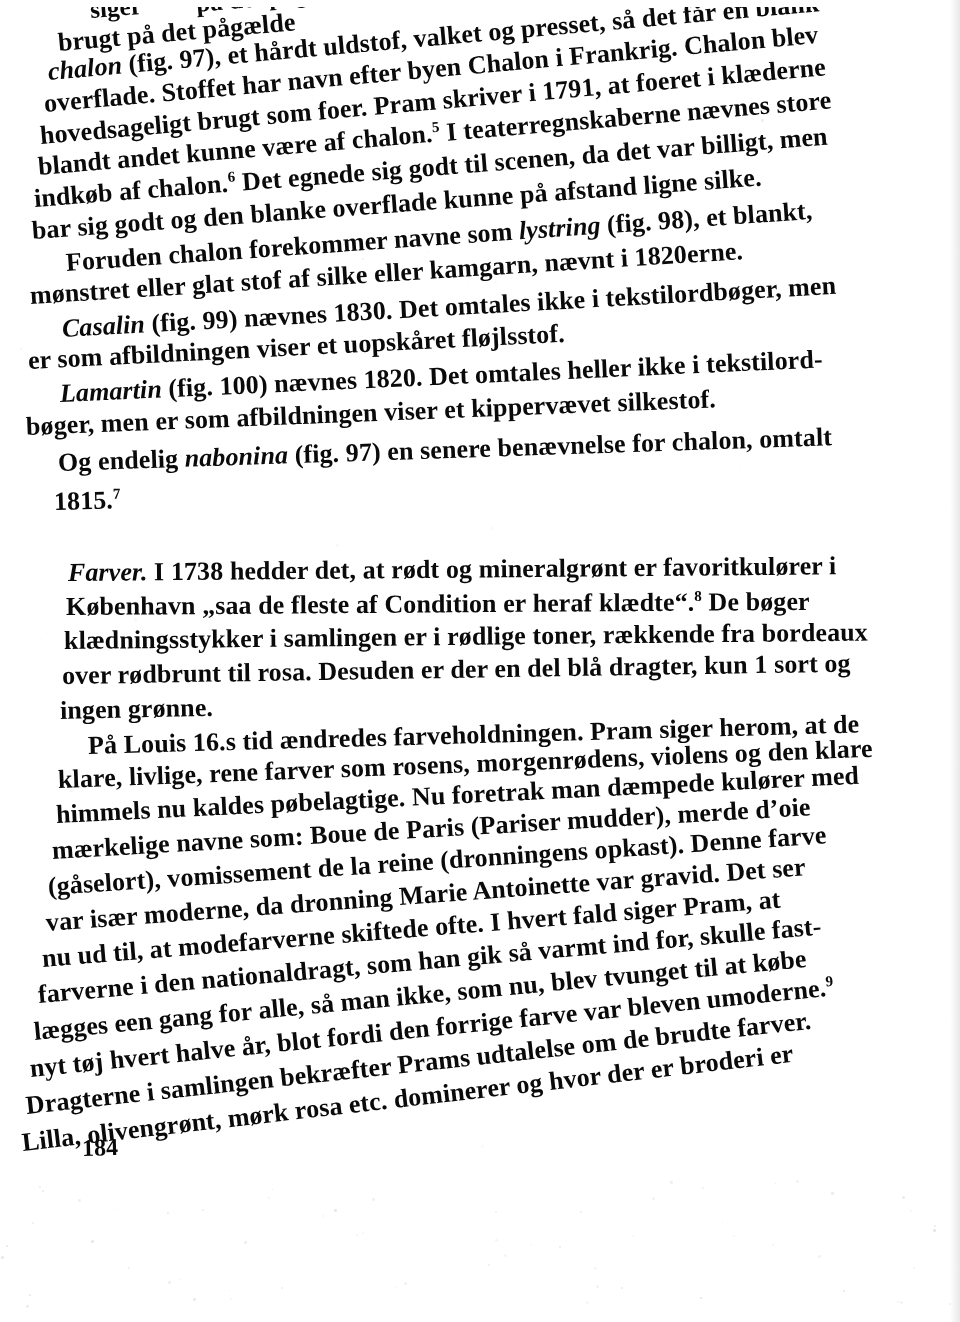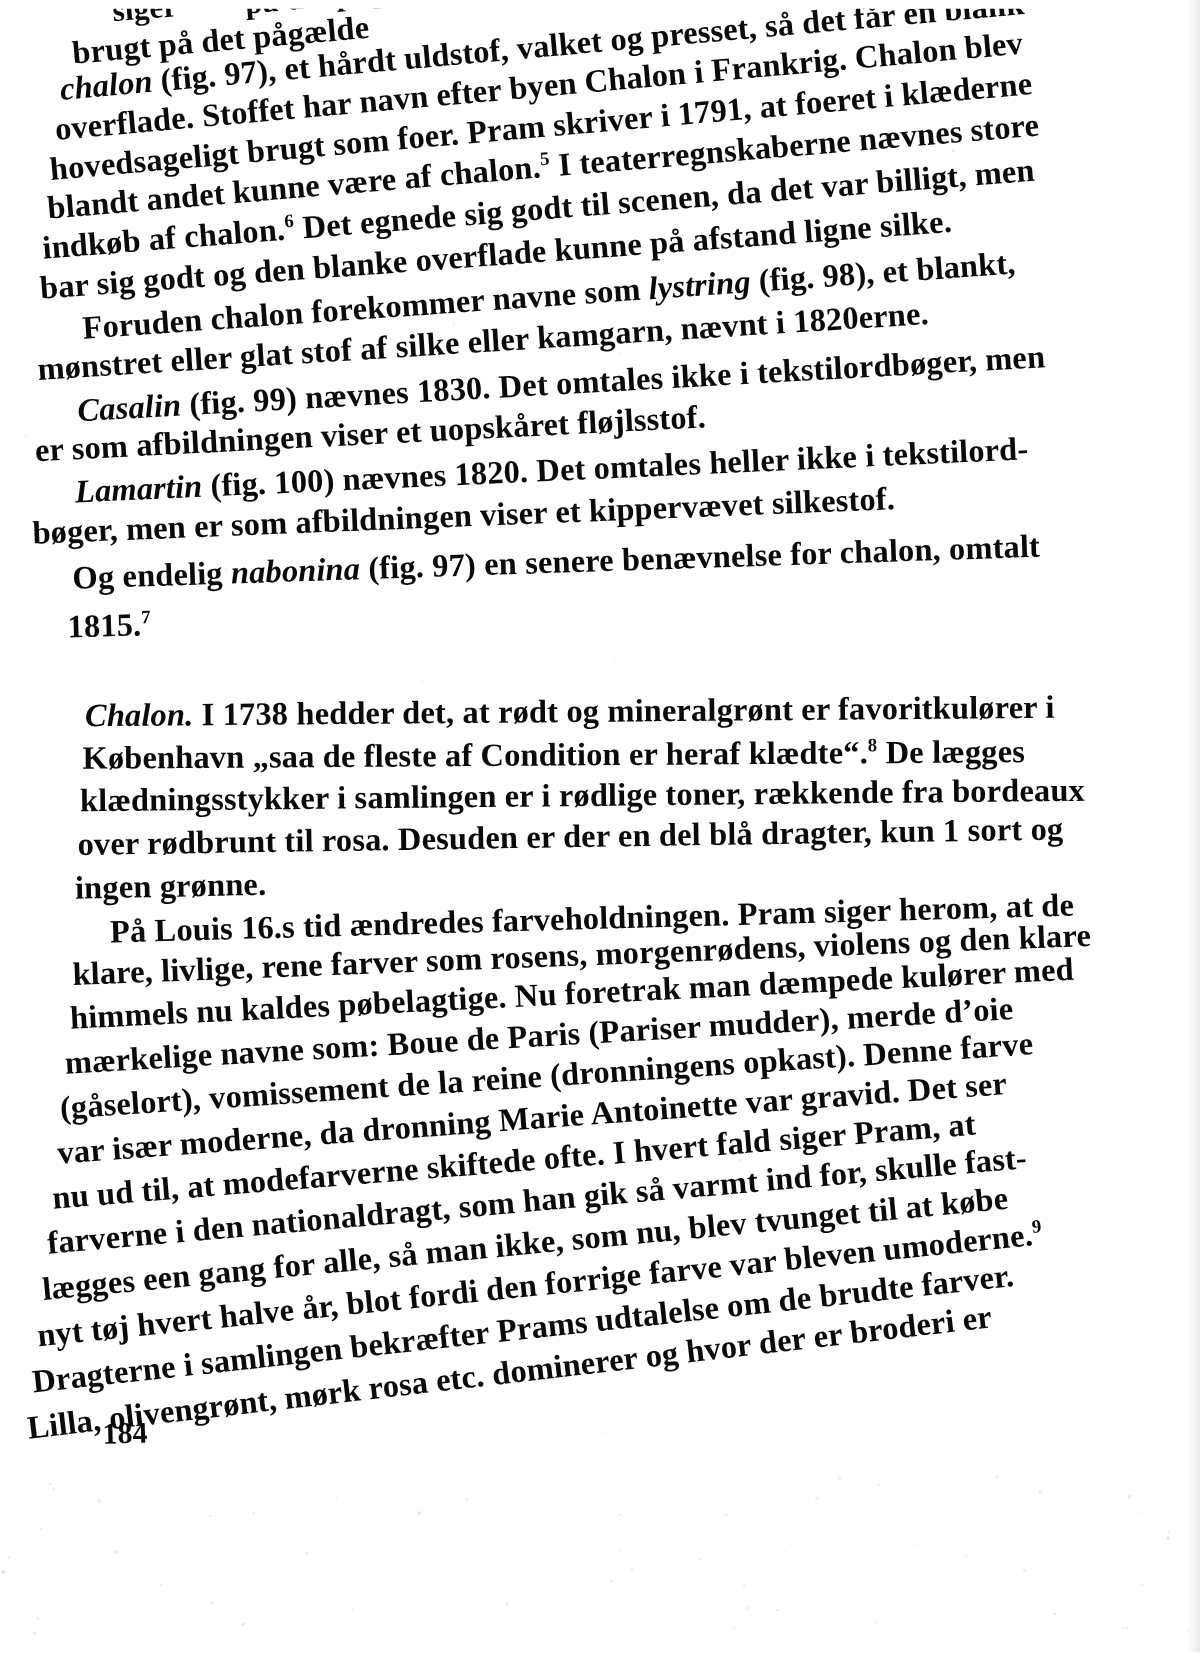--- a/index.html
+++ b/index.html
@@ -234,25 +234,25 @@
 
   <div class="line" style="left:58px; top:448px; font-size:26px; transform:rotate(-1.9deg);">
     <span>Og endelig </span><i class="ital">nabonina</i><span> (fig. 97) en senere benævnelse for chalon, omtalt</span>
   </div>
 
   <div class="line" style="left:54px; top:487px; font-size:26px; transform:rotate(-1.6deg);">
     <span>1815.</span><span class="sup">7</span>
   </div>
 
   <div class="line" style="left:68px; top:558px; font-size:26px; transform:rotate(-0.5deg);">
-    <i class="ital">Chalon.</i><span> I 1738 hedder det, at rødt og mineralgrønt er favoritkulører i</span>
+    <i class="ital">Farver.</i><span> I 1738 hedder det, at rødt og mineralgrønt er favoritkulører i</span>
   </div>
 
   <div class="line" style="left:66px; top:592px; font-size:26px; transform:rotate(-0.4deg);">
-    <span>København „saa de fleste af Condition er heraf klædte“.</span><span class="sup">8</span><span> De lægges</span>
+    <span>København „saa de fleste af Condition er heraf klædte“.</span><span class="sup">8</span><span> De bøger</span>
   </div>
 
   <div class="line" style="left:64px; top:626px; font-size:26px; transform:rotate(-0.6deg);">
     <span>klædningsstykker i samlingen er i rødlige toner, rækkende fra bordeaux</span>
   </div>
 
   <div class="line" style="left:62px; top:661px; font-size:26px; transform:rotate(-0.9deg);">
     <span>over rødbrunt til rosa. Desuden er der en del blå dragter, kun 1 sort og</span>
   </div>
 

